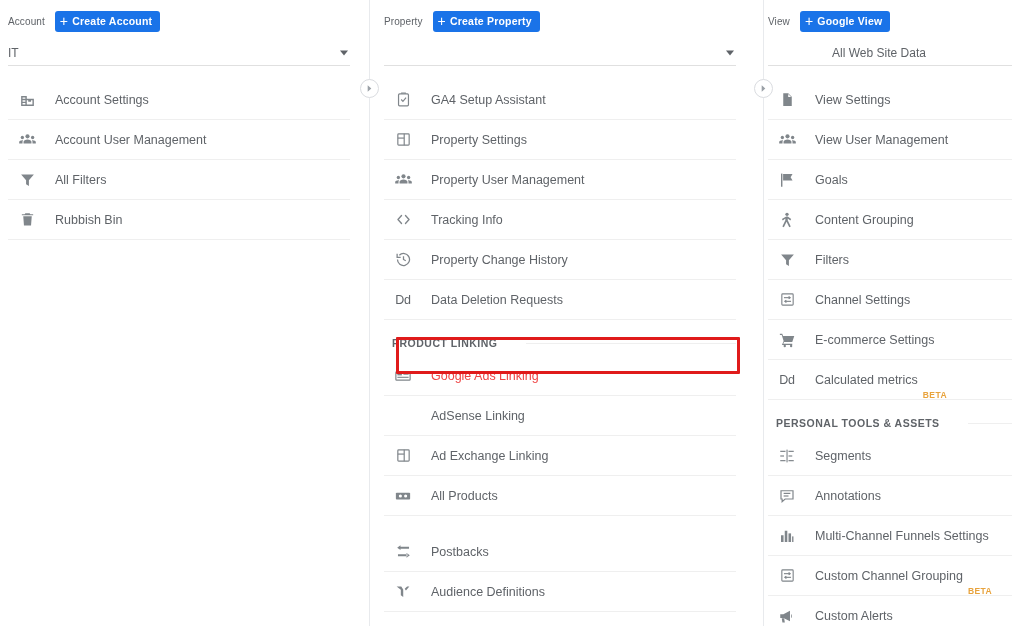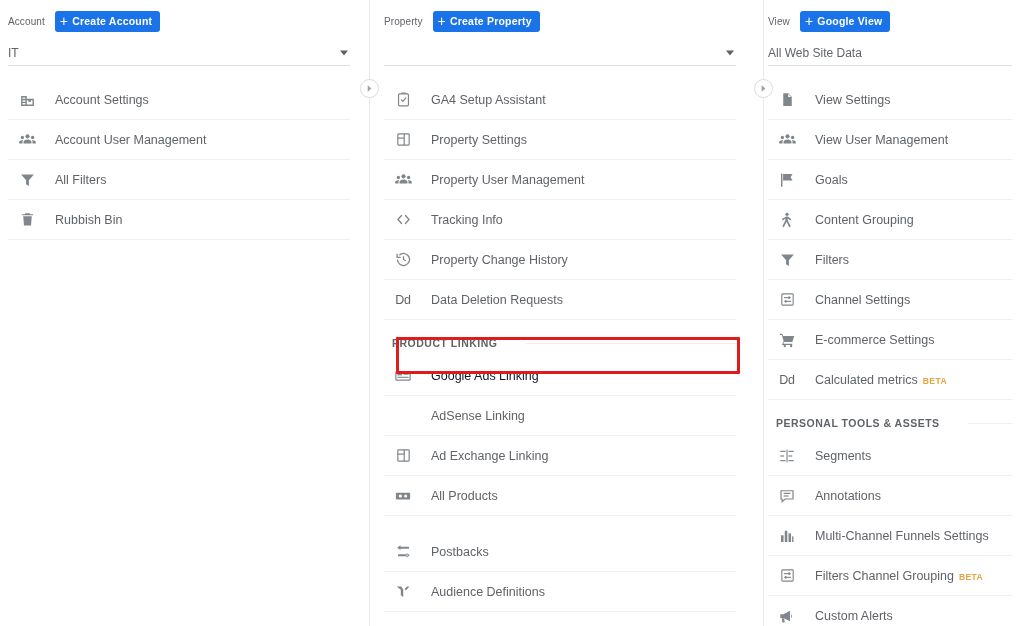--- a/index.html
+++ b/index.html
@@ -83,21 +83,21 @@
 
   
   .selector {
     position: relative;
     margin-top: 10px;
     height: 26px;
     border-bottom: 1px solid #e0e0e0;
     display: flex; align-items: center;
     cursor: pointer;
   }
-  .selector.no-arrow { cursor: default; }
+  .selector.no-arrow { cursor: default; justify-content: center; }
   .selector-value {
     font-size: 12px;
     color: #5f6368;
     white-space: nowrap; overflow: hidden; text-overflow: ellipsis;
     padding-right: 22px;
   }
   .selector-arrow {
     position: absolute; right: 2px; top: 50%;
     transform: translateY(-50%);
     width: 0; height: 0;
@@ -134,21 +134,21 @@
     white-space: nowrap;
   }
   .menu-row.no-icon .menu-icon { visibility: hidden; }
 
   .beta-badge {
     font-size: 8.5px;
     font-weight: bold;
     color: #e8a33d;
     letter-spacing: 0.4px;
     margin-left: 5px;
-    position: relative; top: 1px;
+    position: relative; top: 15px;
   }
 
   
   .menu-section {
     display: flex; align-items: center;
     gap: 28px;
     height: 26px;
     padding-left: 8px;
     margin-top: 10px;
   }
@@ -162,21 +162,21 @@
   .menu-section .sec-rule {
     flex: 1 1 auto;
     height: 1px;
     background: #efefef;
   }
 
   
   .menu-gap { height: 16px; }
 
   
-  .highlight-row .menu-label { color: #0f172a; }
+  .highlight-row .menu-label { color: #ef4444; }
   .highlight-box {
     position: absolute;
     left: 396px; top: 337px;
     width: 344px; height: 37px;
     border: 3px solid #e01b1b;
     border-radius: 1px;
     pointer-events: none;
     z-index: 5;
   }
 </style>
@@ -538,21 +538,21 @@
       <div class="menu-row">
         <span class="menu-icon">
           <svg width="17" height="17" viewBox="0 0 24 24" fill="none" stroke="currentColor" stroke-width="1.6">
               <rect x="4" y="4" width="16" height="16" rx="1.2"></rect>
               <line x1="7" y1="9.4" x2="15.5" y2="9.4"></line>
               <polyline points="13.6,7.6 15.8,9.4 13.6,11.2" fill="none"></polyline>
               <line x1="8.5" y1="14.6" x2="17" y2="14.6"></line>
               <polyline points="10.4,12.8 8.2,14.6 10.4,16.4" fill="none"></polyline>
             </svg>
         </span>
-        <span class="menu-label">Filters Channel Grouping</span>
+        <span class="menu-label">Custom Channel Grouping</span>
         <span class="beta-badge">BETA</span>
       </div>
 
       <div class="menu-row">
         <span class="menu-icon">
           <svg width="18" height="18" viewBox="0 0 24 24" fill="currentColor">
               <path d="M3 9.5h4.2L16 5v14l-8.8-4.5H3v-5z"></path>
               <path d="M17.6 9.2c1.4.6 1.4 5 0 5.6V9.2z"></path>
               <path d="M5 15h3.2l.9 5.5H5.9L5 15z"></path>
             </svg>

